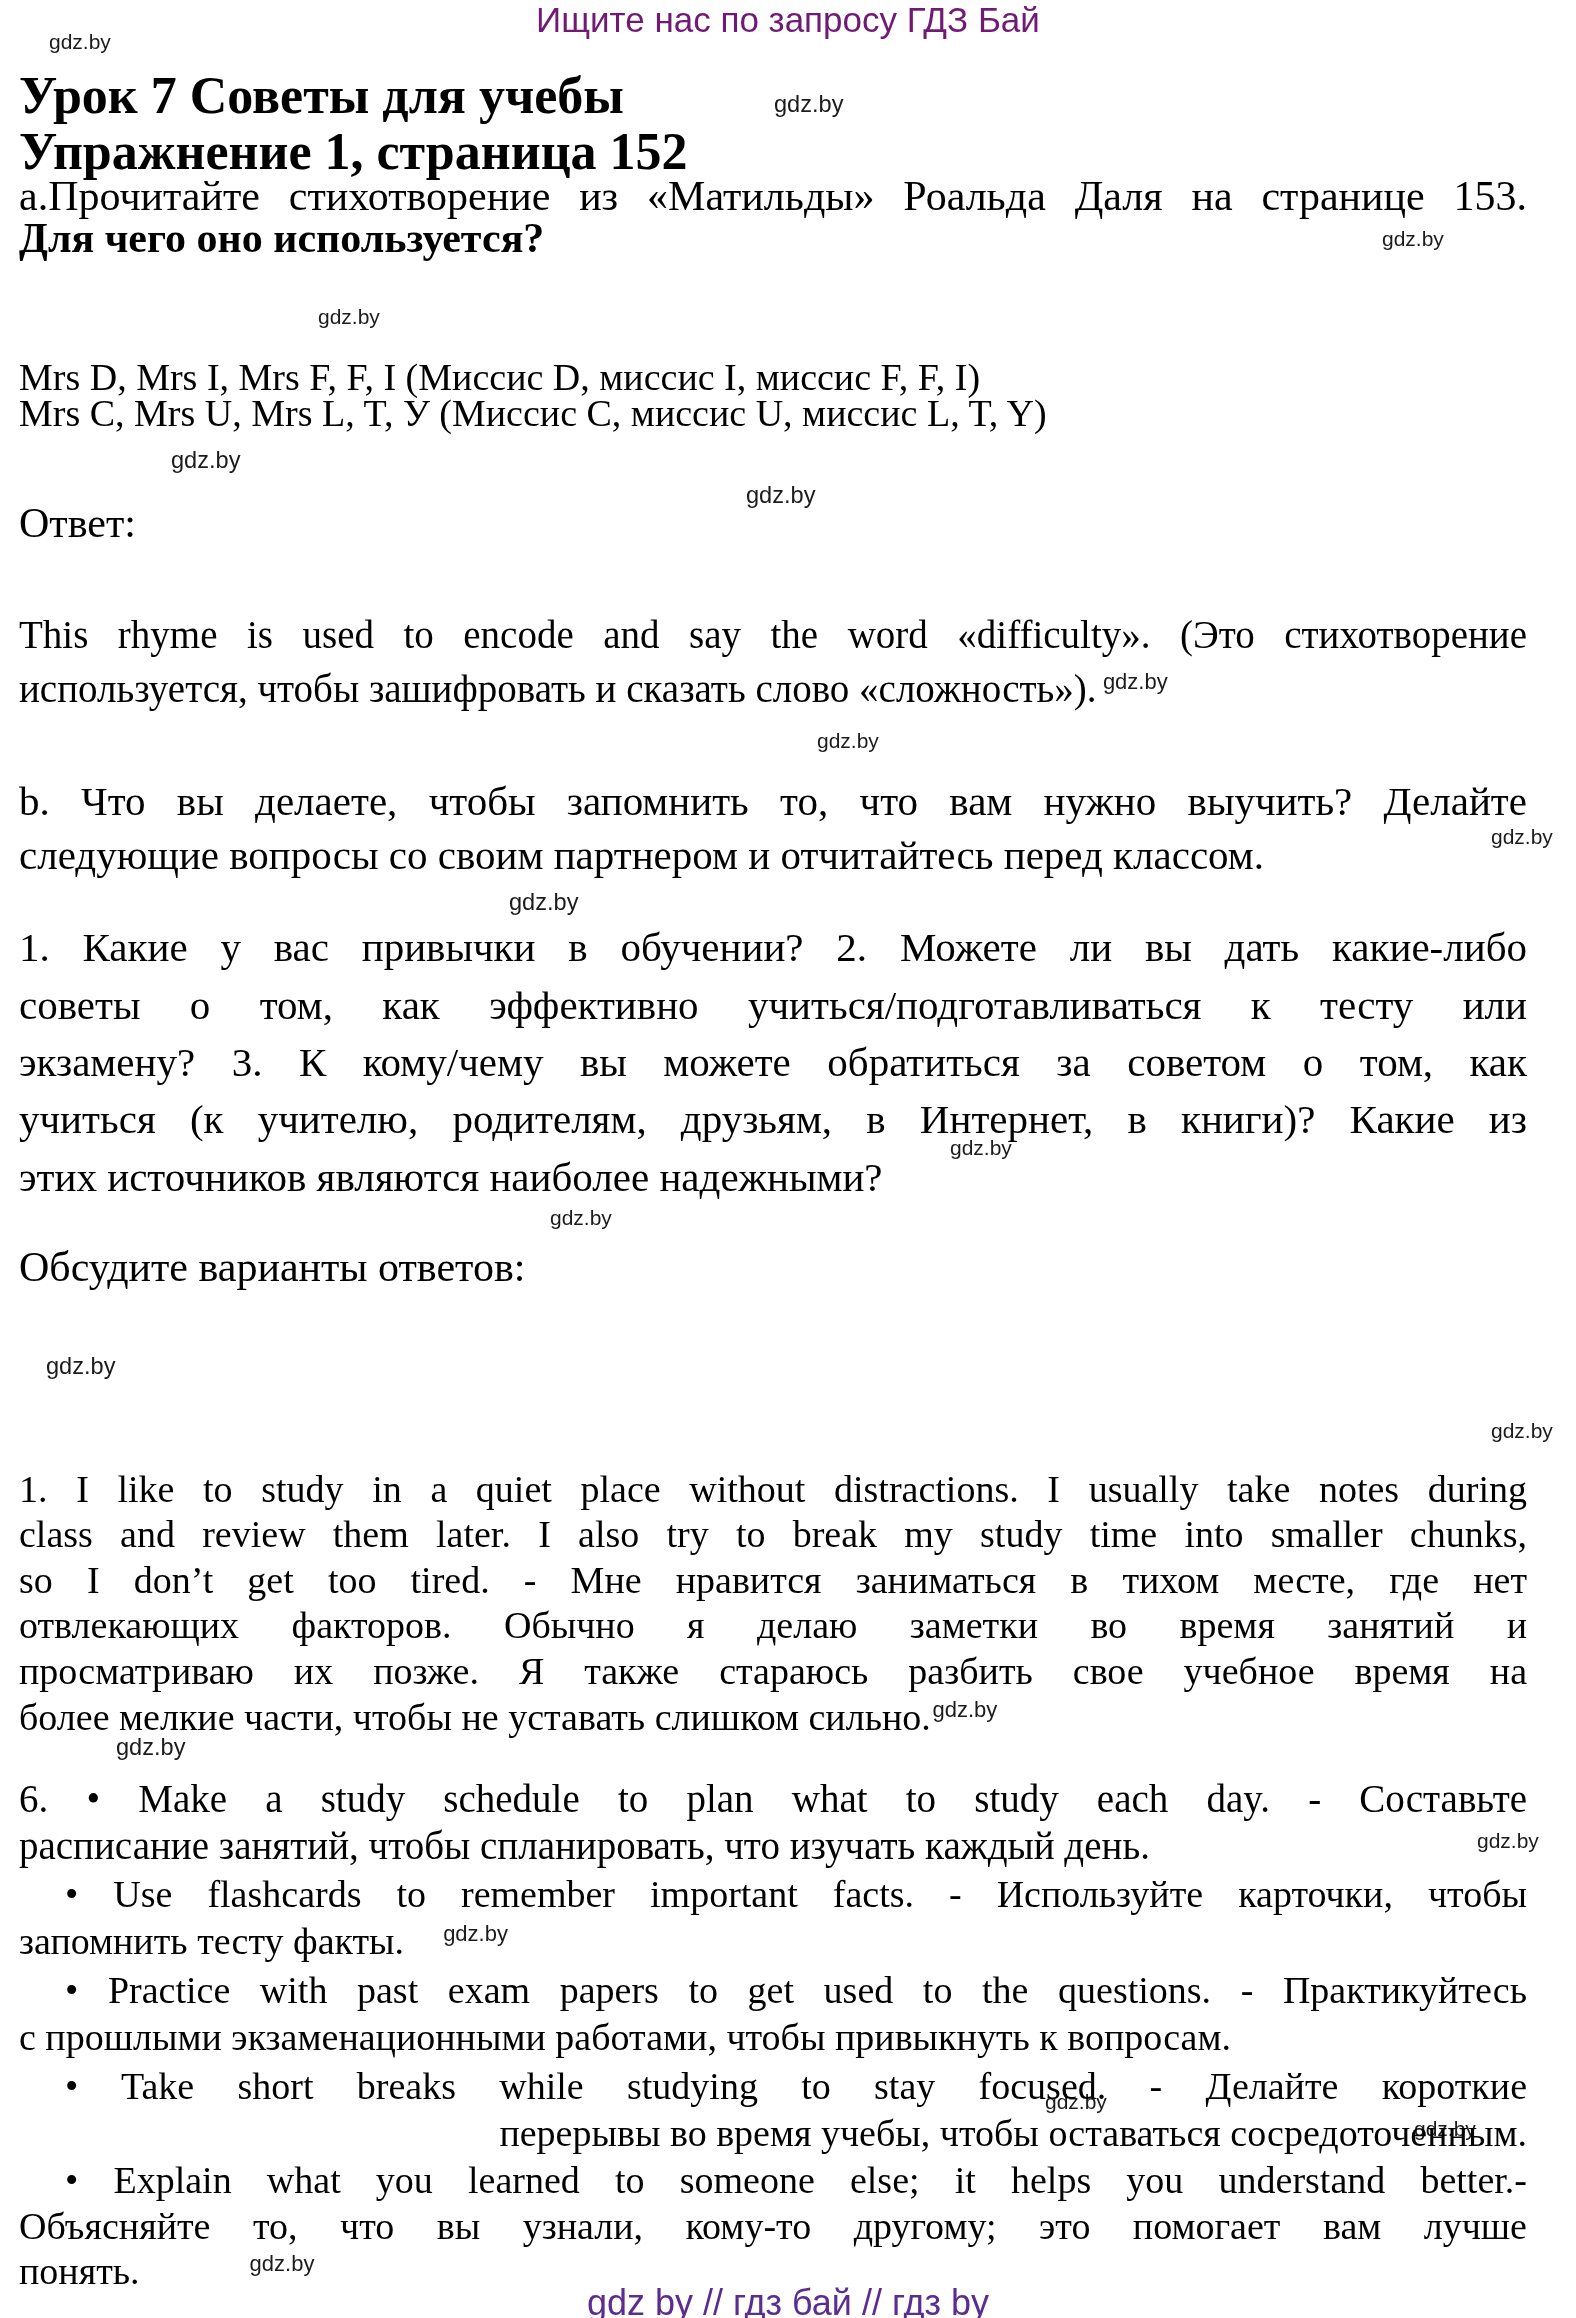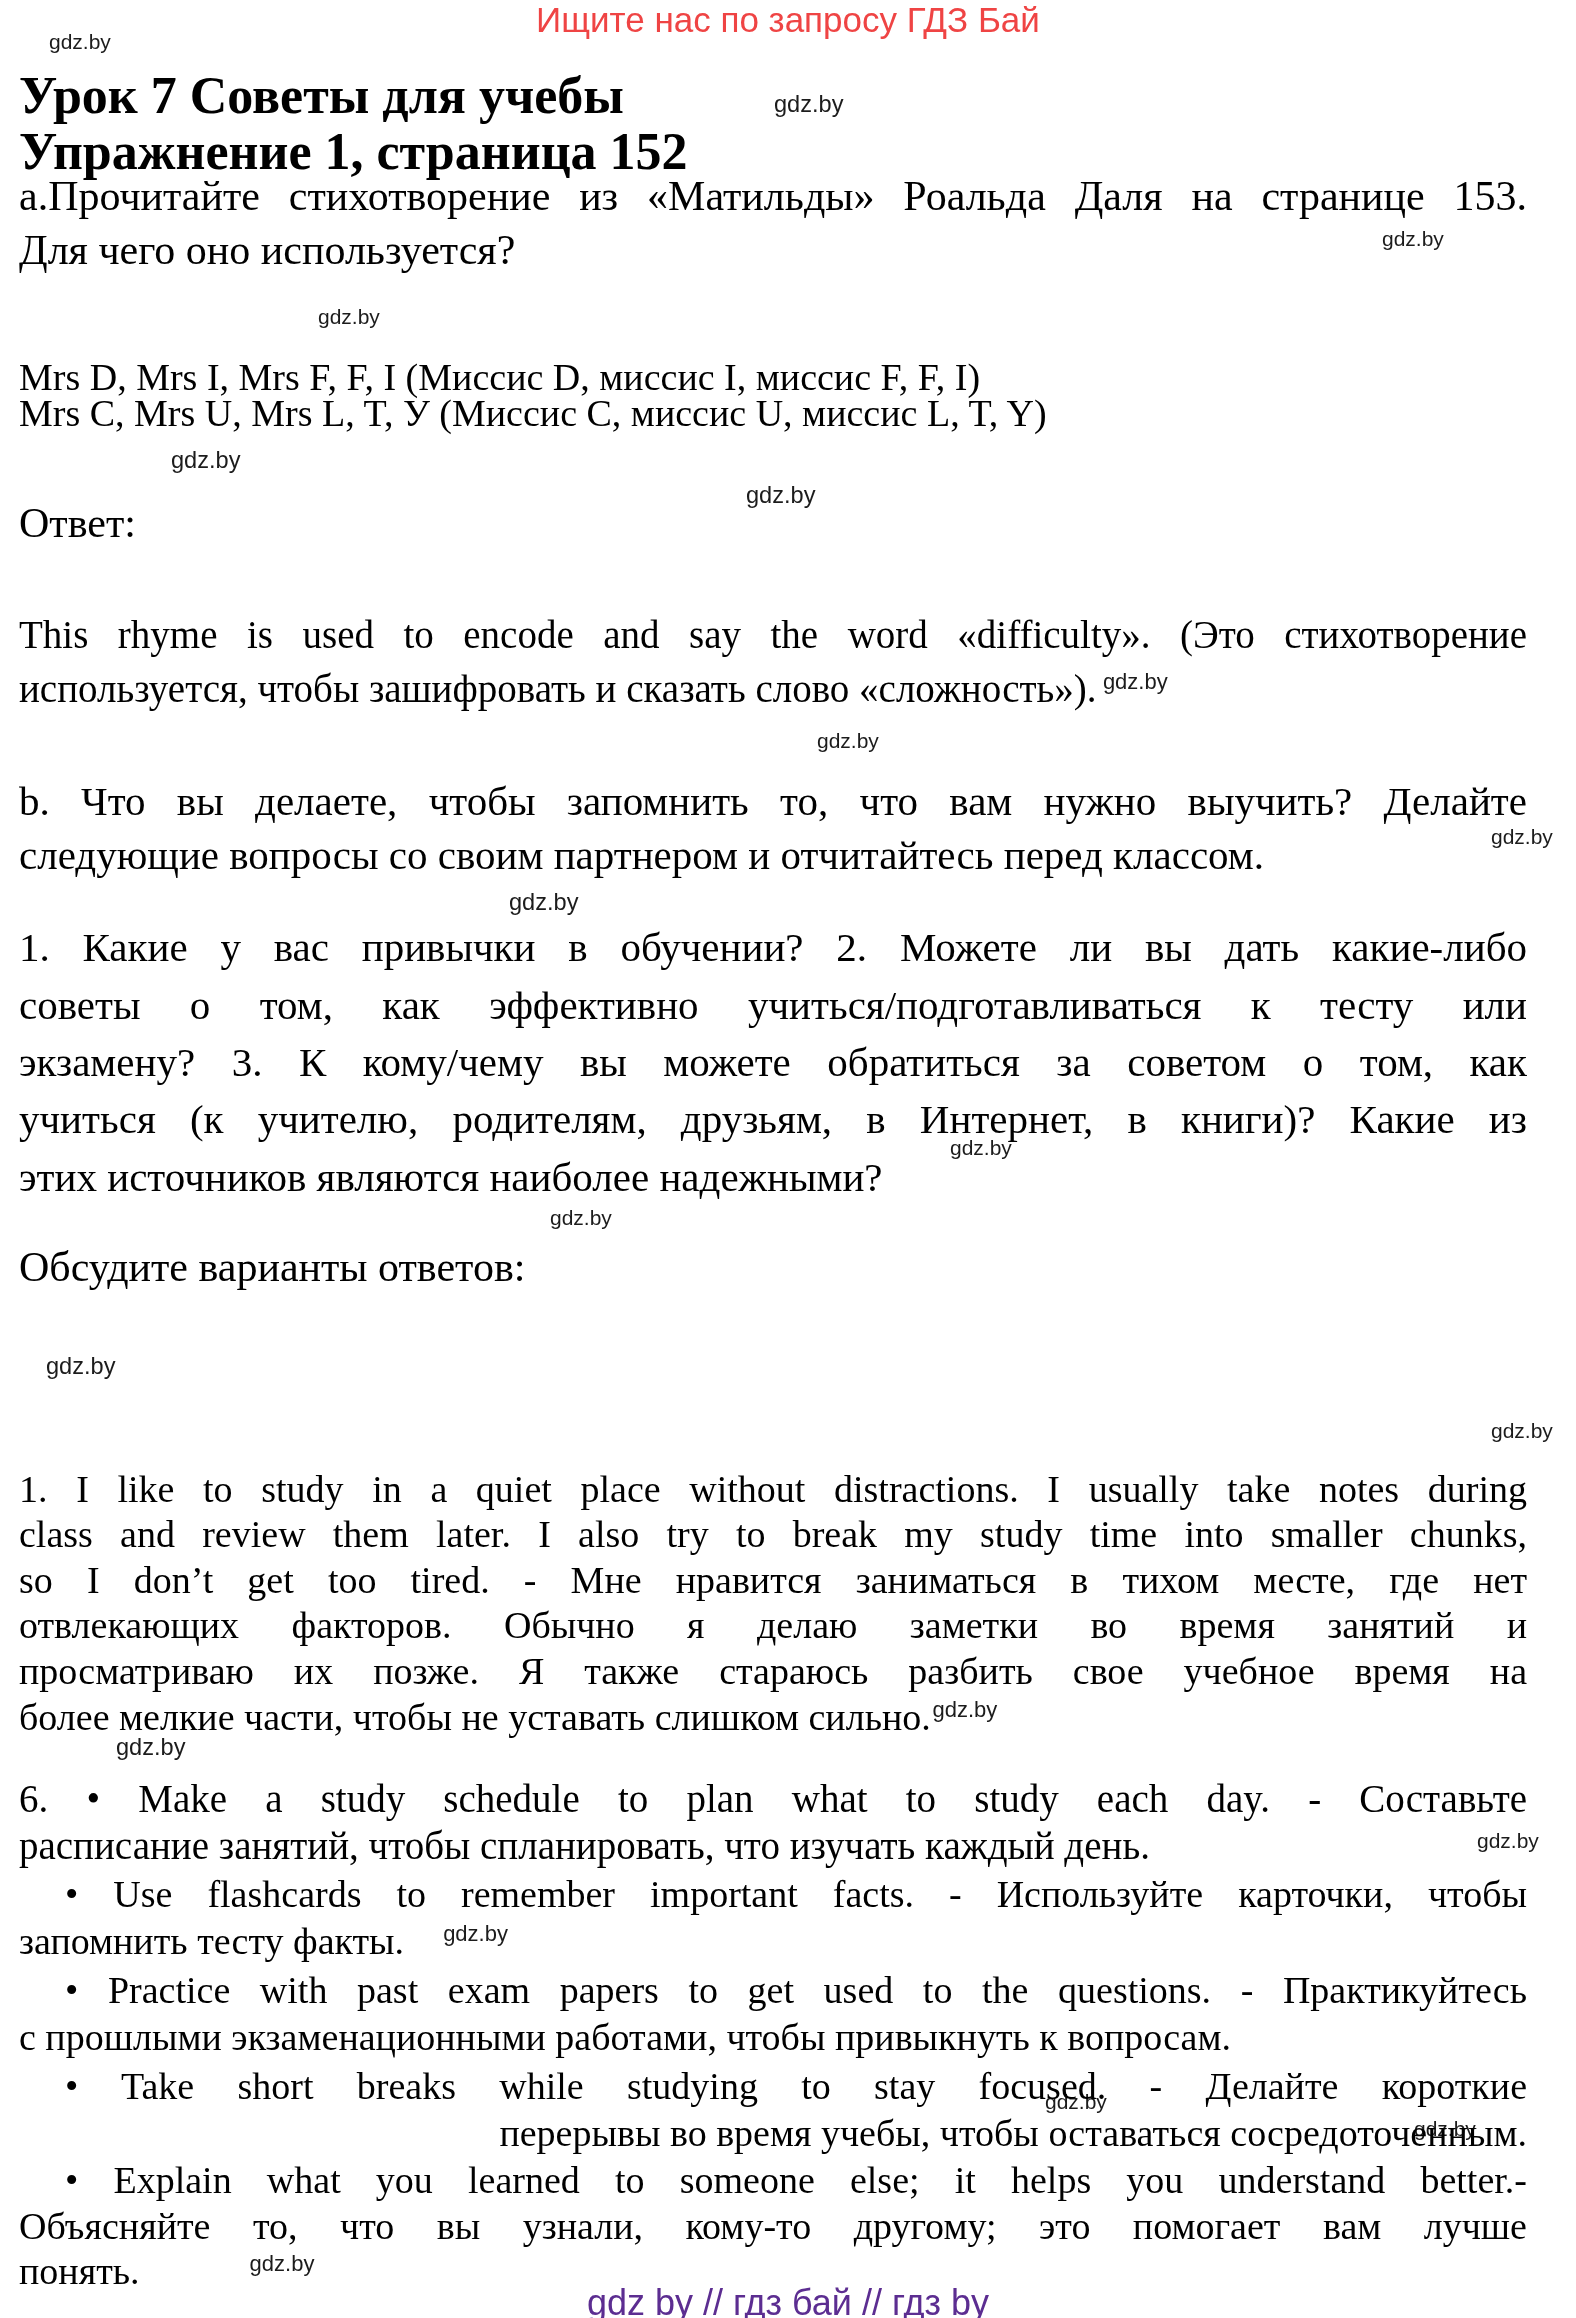--- a/index.html
+++ b/index.html
@@ -4,21 +4,21 @@
 <style>
   html,body{margin:0;padding:0;}
   body{
     width:1576px;height:2319px;position:relative;background:#ffffff;
     font-family:"Liberation Serif", serif;color:#000;overflow:hidden;
   }
   .line{position:absolute;left:19px;width:1508px;line-height:1.08;white-space:nowrap;}
   .j{text-align:justify;text-align-last:justify;white-space:normal;}
   .promo{
     position:absolute;top:0;left:0;width:100%;text-align:center;
-    font-family:"Liberation Sans", sans-serif;font-size:35px;color:#ef4444;
+    font-family:"Liberation Sans", sans-serif;font-size:35px;color:#701a75;
   }
   .wm{
     position:absolute;font-family:"Liberation Sans", sans-serif;
     color:#1c1c1c;font-size:23.6px;line-height:1;
   }
   .wm-sm{font-size:21px;}
   .wm-inline{
     font-family:"Liberation Sans", sans-serif;font-size:22px;color:#1c1c1c;
     vertical-align:12.6px;margin-left:6.3px;
   }
@@ -55,21 +55,21 @@
 <div class="wm wm-sm" style="left:1491px;top:1420px;">gdz.by</div>
 <div class="wm" style="left:116px;top:1736px;">gdz.by</div>
 <div class="wm wm-sm" style="left:1477px;top:1830px;">gdz.by</div>
 <div class="wm wm-sm" style="left:1045px;top:2091px;">gdz.by</div>
 <div class="wm wm-sm" style="left:1414px;top:2118px;">gdz.by</div>
 
 <div class="line title" style="top:68px;">Урок 7 Советы для учебы</div>
 <div class="line title" style="top:124px;">Упражнение 1, страница 152</div>
 
 <div class="line t54 j" style="top:174px;">а.Прочитайте стихотворение из «Матильды» Роальда Даля на странице 153.</div>
-<div class="line t54" style="top:228px;">Для чего оно используется?</div>
+<div class="line t54" style="top:216px;font-weight:bold;">Для чего оно используется?</div>
 
 <div class="line t48" style="top:357px;">Mrs D, Mrs I, Mrs F, F, I (Миссис D, миссис I, миссис F, F, I)</div>
 <div class="line t48" style="top:393px;">Mrs C, Mrs U, Mrs L, T, У (Миссис C, миссис U, миссис L, T, Y)</div>
 
 <div class="line t54" style="top:501px;">Ответ:</div>
 
 <div class="line t50 j" style="top:614px;">This rhyme is used to encode and say the word «difficulty». (Это стихотворение</div>
 <div class="line t50" style="top:668px;">
   <span>используется, чтобы зашифровать и сказать слово «сложность»).</span><span class="wm-inline">gdz.by</span>
 </div>

